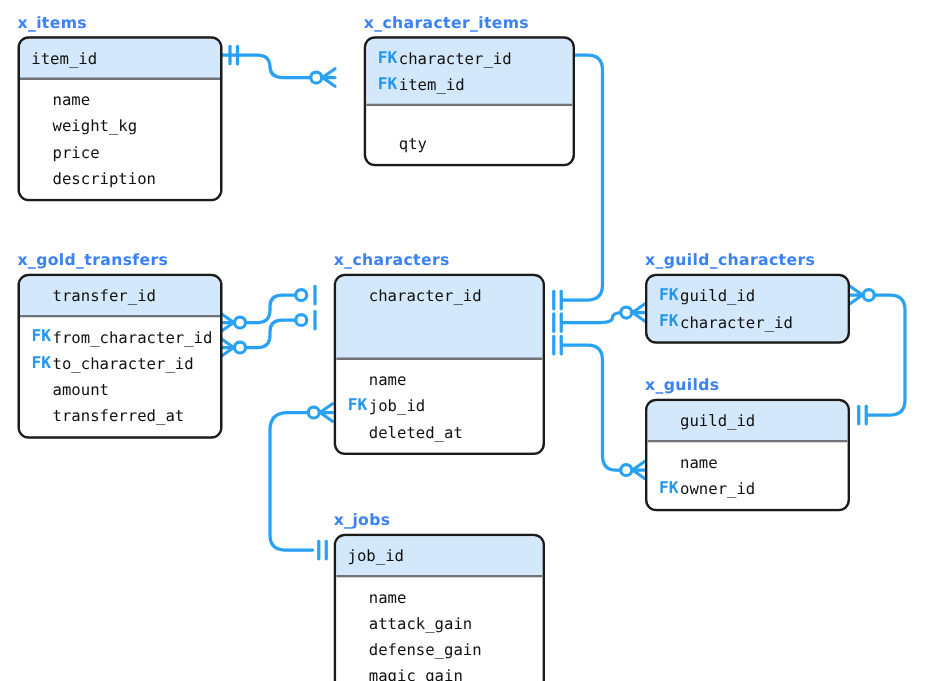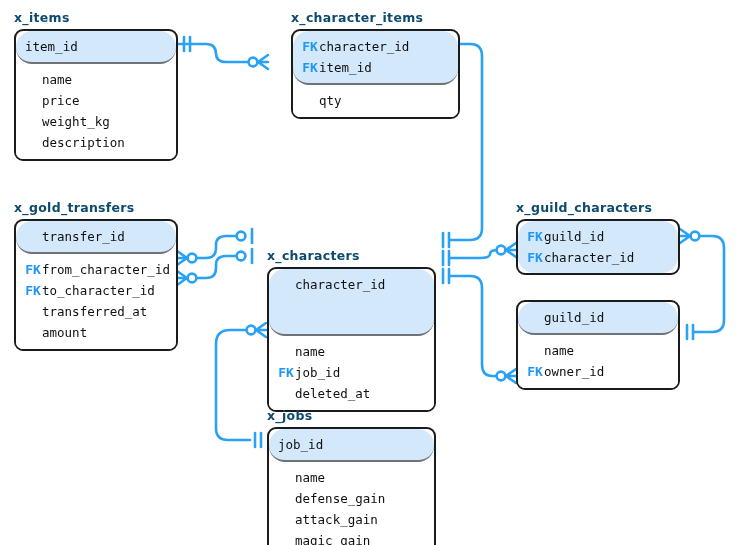--- a/index.html
+++ b/index.html
@@ -25,37 +25,36 @@
     height: 545px;
     pointer-events: none;
   }
   .entity {
     position: absolute;
   }
   .entity-title {
     font-family: "DejaVu Sans", sans-serif;
     font-weight: bold;
     font-size: 12.5px;
-    color: #0c4a6e;
+    color: #3b82f6;
     letter-spacing: 0.3px;
     margin-bottom: 4px;
     white-space: nowrap;
   }
   .entity-box {
     box-sizing: border-box;
     border: 2px solid #1b1b1b;
     border-radius: 9px;
     background: #ffffff;
     overflow: hidden;
     position: relative;
   }
   .key-block {
     background: #d3e8fb;
     border-bottom: 2px solid #6f7377;
-    border-radius: 16px;
   }
   .key-block.no-body {
     border-bottom: none;
   }
   .body-block {
     background: #ffffff;
   }
   .row {
     display: flex;
     align-items: center;
@@ -169,25 +168,25 @@
               <span class="nm">item_id</span>
             </div>
           </div>
           <div class="body-block" style="padding-top: 5px; padding-bottom: 6px;">
             <div class="row">
               <span class="fk blank">FK</span>
               <span class="nm">name</span>
             </div>
             <div class="row">
               <span class="fk blank">FK</span>
+              <span class="nm">weight_kg</span>
+            </div>
+            <div class="row">
+              <span class="fk blank">FK</span>
               <span class="nm">price</span>
-            </div>
-            <div class="row">
-              <span class="fk blank">FK</span>
-              <span class="nm">weight_kg</span>
             </div>
             <div class="row">
               <span class="fk blank">FK</span>
               <span class="nm">description</span>
             </div>
           </div>
         </div>
       </div>
       <div class="entity" style="left: 267px; top: 10px; margin-left: 24px;">
         <div class="entity-title">x_character_items</div>
@@ -195,21 +194,21 @@
           <div class="key-block" style="padding-top: 5px; padding-bottom: 5px;">
             <div class="row">
               <span class="fk">FK</span>
               <span class="nm">character_id</span>
             </div>
             <div class="row">
               <span class="fk">FK</span>
               <span class="nm">item_id</span>
             </div>
           </div>
-          <div class="body-block" style="padding-top: 5px; padding-bottom: 6px;">
+          <div class="body-block" style="padding-top: 19px; padding-bottom: 6px;">
             <div class="row">
               <span class="fk blank">FK</span>
               <span class="nm">qty</span>
             </div>
           </div>
         </div>
       </div>
       <div class="entity" style="left: 14px; top: 200px;">
         <div class="entity-title">x_gold_transfers</div>
         <div class="entity-box" style="width: 164px;">
@@ -223,30 +222,30 @@
             <div class="row">
               <span class="fk">FK</span>
               <span class="nm">from_character_id</span>
             </div>
             <div class="row">
               <span class="fk">FK</span>
               <span class="nm">to_character_id</span>
             </div>
             <div class="row">
               <span class="fk blank">FK</span>
+              <span class="nm">amount</span>
+            </div>
+            <div class="row">
+              <span class="fk blank">FK</span>
               <span class="nm">transferred_at</span>
             </div>
-            <div class="row">
-              <span class="fk blank">FK</span>
-              <span class="nm">amount</span>
-            </div>
-          </div>
-        </div>
-      </div>
-      <div class="entity" style="left: 267px; top: 200px; margin-top: 48px;">
+          </div>
+        </div>
+      </div>
+      <div class="entity" style="left: 267px; top: 200px;">
         <div class="entity-title">x_characters</div>
         <div class="entity-box" style="width: 169px;">
           <div class="key-block" style="padding-top: 5px; padding-bottom: 39px;">
             <div class="row">
               <span class="fk blank">FK</span>
               <span class="nm">character_id</span>
             </div>
           </div>
           <div class="body-block" style="padding-top: 5px; padding-bottom: 6px;">
             <div class="row">
@@ -273,20 +272,21 @@
               <span class="nm">guild_id</span>
             </div>
             <div class="row">
               <span class="fk">FK</span>
               <span class="nm">character_id</span>
             </div>
           </div>
         </div>
       </div>
       <div class="entity" style="left: 516px; top: 300px;">
+        <div class="entity-title">x_guilds</div>
         <div class="entity-box" style="width: 164px;">
           <div class="key-block" style="padding-top: 5px; padding-bottom: 5px;">
             <div class="row">
               <span class="fk blank">FK</span>
               <span class="nm">guild_id</span>
             </div>
           </div>
           <div class="body-block" style="padding-top: 5px; padding-bottom: 6px;">
             <div class="row">
               <span class="fk blank">FK</span>
@@ -307,28 +307,28 @@
               <span class="nm">job_id</span>
             </div>
           </div>
           <div class="body-block" style="padding-top: 5px; padding-bottom: 6px;">
             <div class="row">
               <span class="fk blank">FK</span>
               <span class="nm">name</span>
             </div>
             <div class="row">
               <span class="fk blank">FK</span>
+              <span class="nm">attack_gain</span>
+            </div>
+            <div class="row">
+              <span class="fk blank">FK</span>
               <span class="nm">defense_gain</span>
             </div>
             <div class="row">
               <span class="fk blank">FK</span>
-              <span class="nm">attack_gain</span>
-            </div>
-            <div class="row">
-              <span class="fk blank">FK</span>
               <span class="nm">magic_gain</span>
             </div>
           </div>
         </div>
       </div>
     </div>
 
 </div>
 
 </body></html>

